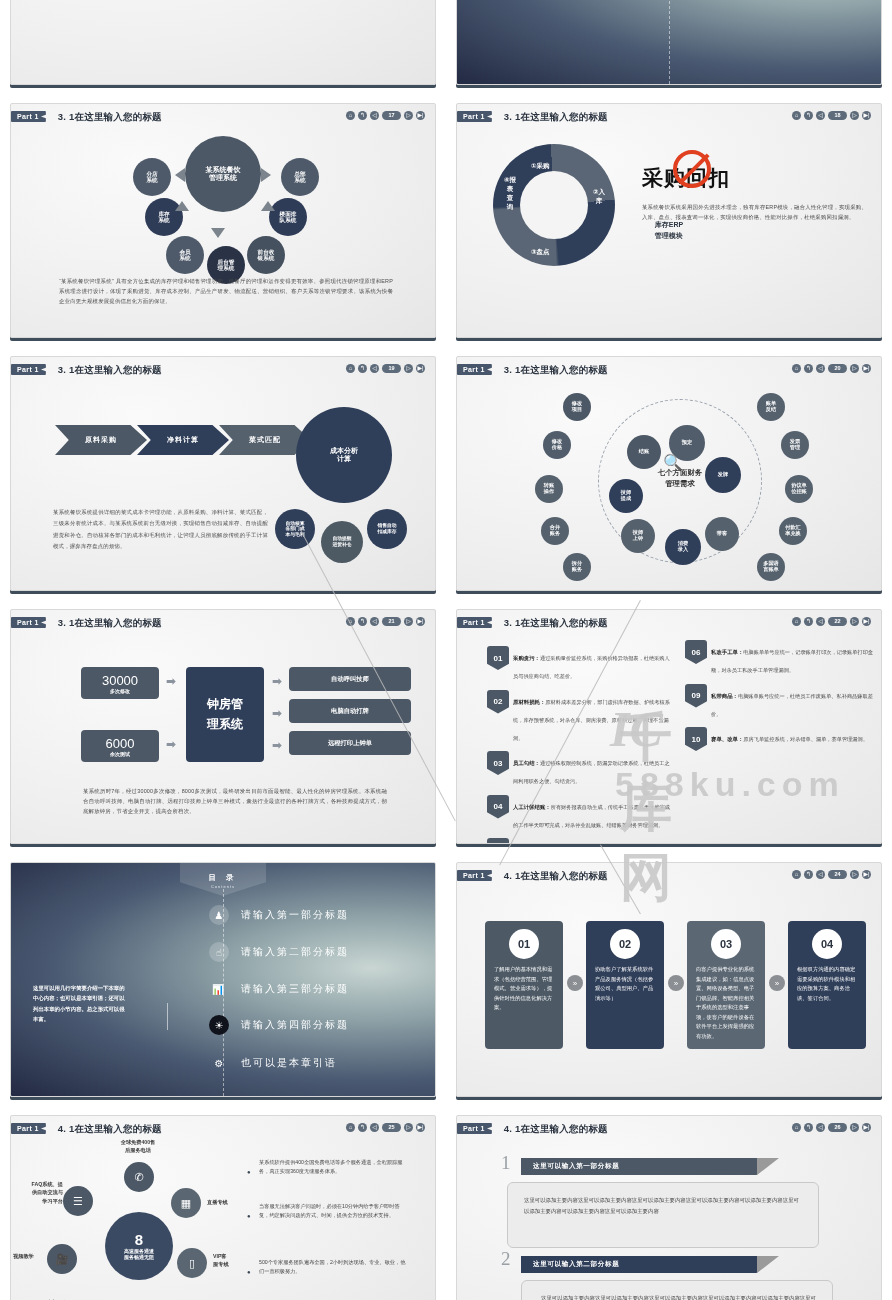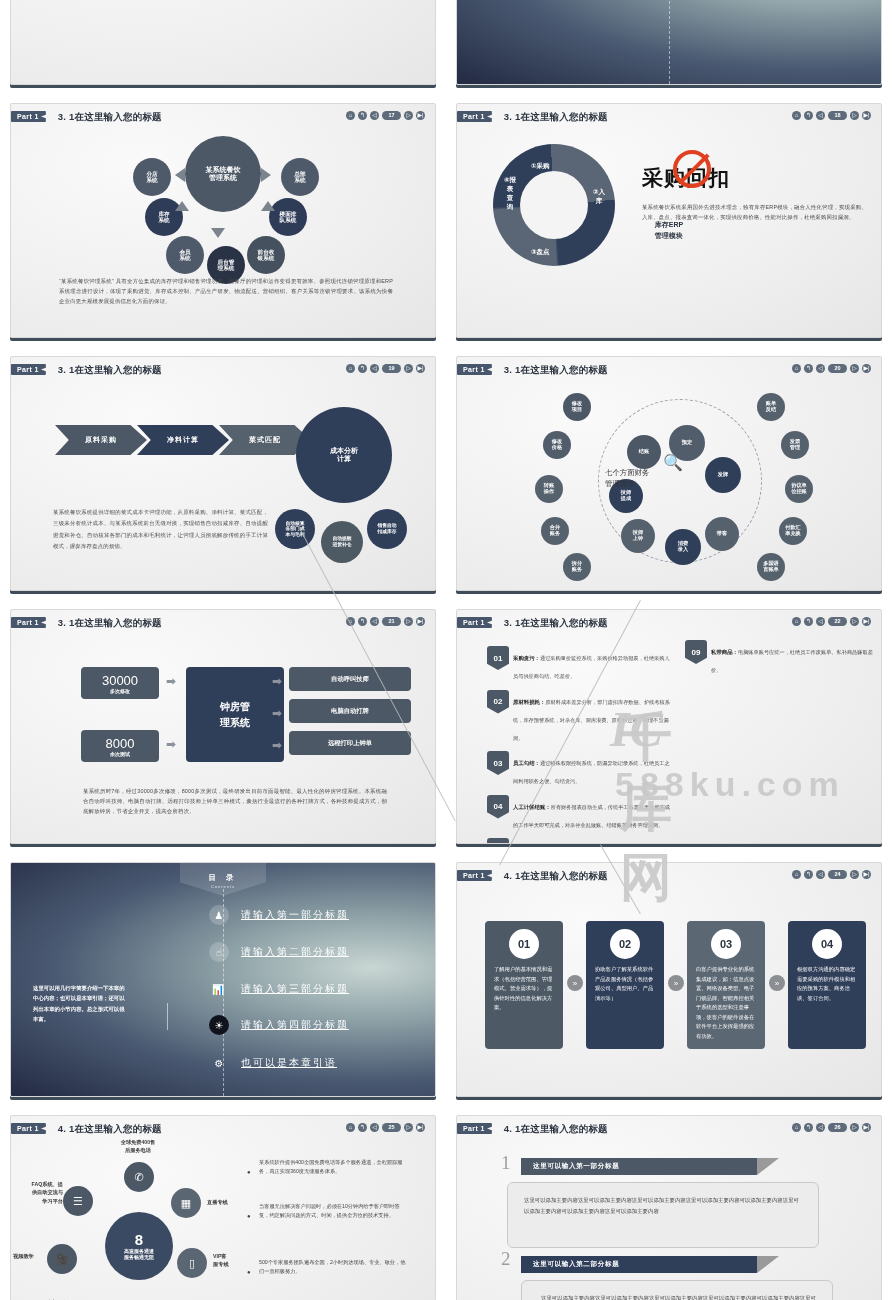--- a/index.html
+++ b/index.html
@@ -64,22 +64,22 @@
   .noicon:after{ content:""; position:absolute; left:-3px; top:13px; width:40px;height:4px;background:#e0401f;
      transform:rotate(-45deg);}
   
   .chev{ position:absolute; height:30px; display:flex; align-items:center; justify-content:center;
     color:#fff; font-size:7px; font-weight:bold; letter-spacing:1px;
     clip-path:polygon(0 0, 82% 0, 100% 50%, 82% 100%, 0 100%, 15% 50%);}
   
   .s20 .ring{ position:absolute; left:141px; top:18px; width:164px;height:164px;border-radius:50%;
     border:1px dashed #9aa3ad;}
   .s20 .nd{ position:absolute; font-size:5.2px; font-weight:bold; }
-  .s20 .ctr{ position:absolute; left:148px; top:86px; width:150px; 
-    color:#333; font-size:7.4px; font-weight:normal; line-height:1.5;}
+  .s20 .ctr{ position:absolute; left:148px; top:86px; width:150px; text-align:center;
+    color:#333; font-size:7.4px; font-weight:bold; line-height:1.5;}
   
   .box{ position:absolute; border-radius:4px; display:flex; flex-direction:column;
         align-items:center; justify-content:center; color:#fff; }
   .arrow-r{ position:absolute; color:#8b949e; font-size:12px; font-weight:bold;}
   
   .lst{ position:absolute; width:50%; }
   .item{ position:relative; padding-left:32px; margin-bottom:7.5px; min-height:28px;}
   .badge{ position:absolute; left:6px; top:0; width:22px;height:24px; background:#4c5866; color:#fff;
     font-size:8px; display:flex; align-items:center; justify-content:center; font-weight:bold;
     clip-path:polygon(0 0,100% 0,100% 74%,50% 100%,0 74%); border-radius:3px 3px 0 0;}
@@ -90,21 +90,21 @@
   .tochead{ position:absolute; left:50%; top:0; transform:translateX(-50%); width:86px;
      text-align:center; background:rgba(255,255,255,.14); padding:3px 0 7px;
      clip-path:polygon(0 0,100% 0,100% 58%,50% 100%,0 58%); }
   .tochead b{ color:#fff; font-size:7.5px; letter-spacing:4px;}
   .tochead span{ display:block; color:#dfe6ea; font-size:4px; letter-spacing:1px;}
   .tline{ position:absolute; left:50%; top:26px; bottom:0; border-left:1px dashed rgba(255,255,255,.5);}
   .trow{ position:absolute; left:50%; margin-left:-14px; display:flex; align-items:center; gap:12px;}
   .tdot{ width:20px;height:20px;border-radius:50%; background:rgba(255,255,255,.20);
     display:flex;align-items:center;justify-content:center;color:#fff;font-size:10px;}
   .tdot.active{ background:#10131c; }
-  .tlabel{ color:#fff; font-size:10px; letter-spacing:2px; white-space:nowrap;text-decoration:underline;}
+  .tlabel{ color:#fff; font-size:10px; letter-spacing:2px; white-space:nowrap;}
   .tside{ position:absolute; left:22px; top:120px; width:96px; color:#fff; font-size:5.4px;
      line-height:1.9; font-weight:bold;}
   
   .card{ position:absolute; top:24px; width:78px; height:128px; border-radius:4px; color:#fff;}
   .card .num{ position:absolute; left:50%; top:8px; margin-left:-15px; width:30px;height:30px;
      border-radius:50%; background:#fff; color:#2b3440; font-size:11px; font-weight:bold;
      display:flex;align-items:center;justify-content:center;}
   .card p{ position:absolute; left:9px; right:9px; top:44px; font-size:5.3px; line-height:1.8;}
   .chevs{ position:absolute; top:78px; width:16px;height:16px;border-radius:50%;background:#8b8f93;
      color:#fff; font-size:8px; display:flex;align-items:center;justify-content:center;}
@@ -327,26 +327,26 @@
           <div class="ic">▷</div>
           <div class="ic">▶|</div>
         </div>
       </div>
       <div class="body">
         <div class="box" style="left:70px;top:33px;width:78px;height:32px;background:#4c5866">
           <div style="font-size:13px;font-weight:normal">30000</div>
           <div style="font-size:5px;font-weight:bold">多次修改</div>
         </div>
         <div class="box" style="left:70px;top:96px;width:78px;height:32px;background:#4c5866">
-          <div style="font-size:13px;font-weight:normal">8000</div>
+          <div style="font-size:13px;font-weight:normal">6000</div>
           <div style="font-size:5px;font-weight:bold">余次测试</div>
         </div>
         <div class="arrow-r" style="left:155px;top:40px">➡</div>
         <div class="arrow-r" style="left:155px;top:103px">➡</div>
-        <div class="box" style="left:175px;top:33px;width:98px;height:95px;background:#2f3e59;font-size:10px;font-weight:bold;white-space:pre-line;text-align:center;line-height:1.6">钟房管
+        <div class="box" style="left:175px;top:33px;width:78px;height:95px;background:#2f3e59;font-size:12px;font-weight:bold;white-space:pre-line;text-align:center;line-height:1.6">钟房管
 理系统</div>
         <div class="arrow-r" style="left:261px;top:40px">➡</div>
         <div class="arrow-r" style="left:261px;top:72px">➡</div>
         <div class="arrow-r" style="left:261px;top:104px">➡</div>
         <div class="box" style="left:278px;top:33px;width:122px;height:24px;background:#4c5866;font-size:6.3px;font-weight:bold">自动呼叫技师</div>
         <div class="box" style="left:278px;top:65px;width:122px;height:24px;background:#4c5866;font-size:6.3px;font-weight:bold">电脑自动打牌</div>
         <div class="box" style="left:278px;top:97px;width:122px;height:24px;background:#4c5866;font-size:6.3px;font-weight:bold">远程打印上钟单</div>
         <div class="ptxt" style="position:absolute;left:72px;top:152px;right:48px;text-align:justify">某系统历时7年，经过30000多次修改，8000多次测试，最终研发出目前市面最智能、最人性化的钟房管理系统。本系统融合自动呼叫技师、电脑自动打牌、远程打印技师上钟单三种模式，囊括行业最流行的各种打牌方式，各种技师提成方式，彻底解放钟房，节省企业开支，提高会所档次。</div>
       </div>
     </div>
@@ -384,22 +384,30 @@
             <div class="badge">04</div>
             <span class="ititle">人工计帐结账：</span><span class="ibody">所有财务报表自动生成，传统手工账需几天才能完成的工作半天即可完成，对杀停业乱做账、结错账等财务管理漏洞。</span>
           </div>
           <div class="item">
             <div class="badge">05</div>
 
           </div>
         </div>
         <div class="lst" style="left:222px;top:2px;width:196px">
           <div class="item">
+            <div class="badge">06</div>
+            <span class="ititle">私改手工单：</span><span class="ibody">电脑账单单号应统一，记录账单打印次，记录账单打印金额，对杀员工私改手工单管理漏洞。</span>
+          </div>
+          <div class="item">
             <div class="badge">09</div>
             <span class="ititle">私带商品：</span><span class="ibody">电脑账单账号应统一，杜绝员工作废账单、私补商品赚取差价。</span>
+          </div>
+          <div class="item">
+            <div class="badge">10</div>
+            <span class="ititle">赛单、改单：</span><span class="ibody">原房飞单监控系统，对杀错单、漏单，赛单管理漏洞。</span>
           </div>
         </div>
       </div>
     </div>
   </div>
 
   <div class="cell">
     <div class="slide dark">
       <div class="toc">
         <div class="tochead">

